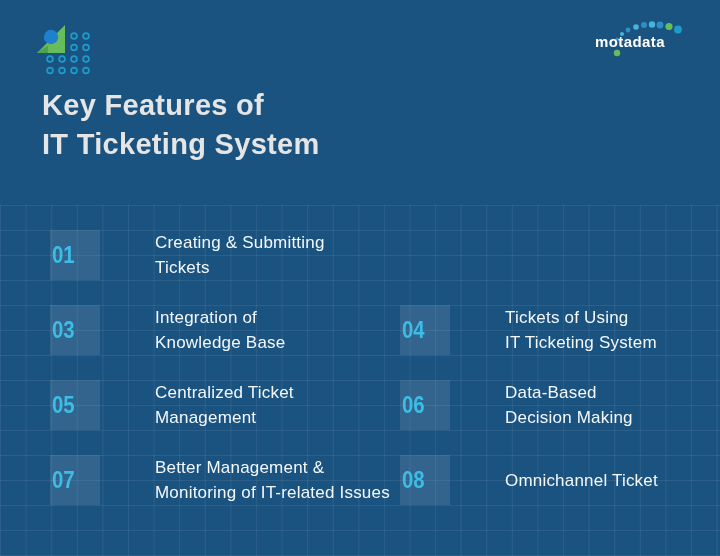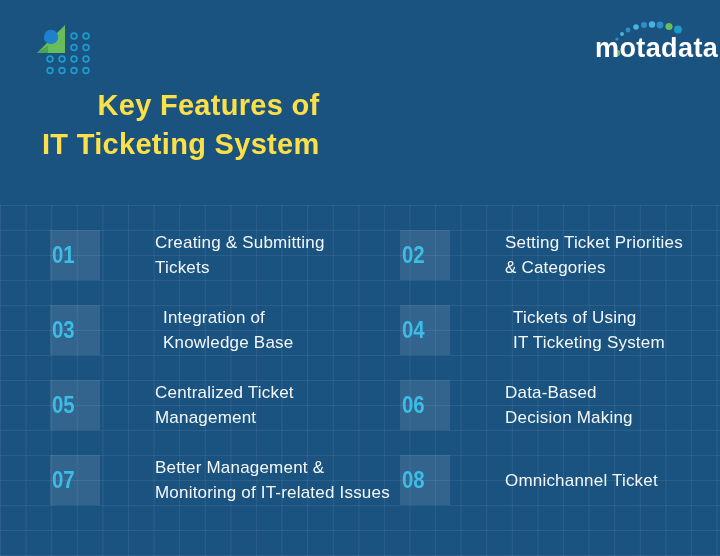--- a/index.html
+++ b/index.html
@@ -30,37 +30,36 @@
       linear-gradient(to bottom, var(--grid-line) 1px, transparent 1px);
     background-size:25.6px 25px;
   }
   
   .logo-mark{position:absolute;left:34px;top:20px;width:64px;height:60px;}
   
   .brand{position:absolute;left:593px;top:16px;width:116px;height:44px;}
   .brand-dots{position:absolute;left:0;top:0;width:116px;height:44px;}
   .brand-text{
     position:absolute;left:2px;top:17px;
-    color:#ffffff;font-size:27px;font-weight:600;letter-spacing:0.4px;
+    color:#ffffff;font-size:15px;font-weight:600;letter-spacing:0.4px;
   }
   
   .title{
     position:absolute;left:42px;top:86px;
-    color:#fde047;font-size:29px;line-height:39px;font-weight:700;
+    color:#e5e5e5;font-size:29px;line-height:39px;font-weight:700;
     letter-spacing:0.3px;
-    text-align:right;
   }
   .title span{display:block;}
   
   .item{
     position:absolute;display:flex;align-items:center;height:50px;
   }
   .c0{left:50px;width:345px;}
   .c1{left:400px;width:310px;}
-  .r0{top:230px;} .r1{top:305px;gap:8px;} .r2{top:380px;} .r3{top:455px;}
+  .r0{top:230px;} .r1{top:305px;} .r2{top:380px;} .r3{top:455px;}
   .badge{
     width:50px;height:50px;flex:0 0 50px;
     background:var(--badge-bg);
     display:flex;align-items:center;justify-content:flex-start;
   }
   .num{
     color:var(--num);font-size:24px;font-weight:700;
     transform:scaleX(0.85);letter-spacing:0px;
   }
   .itext{
@@ -121,29 +120,20 @@
   <div class="item r0 c0">
     <div class="badge">
       <span class="num">01</span>
     </div>
     <div class="itext">
       <span>Creating &amp; Submitting</span>
       <span>Tickets</span>
     </div>
   </div>
 
-  <div class="item r0 c1">
-    <div class="badge">
-      <span class="num">02</span>
-    </div>
-    <div class="itext">
-      <span>Setting Ticket Priorities</span>
-      <span>&amp; Categories</span>
-    </div>
-  </div>
 
   <div class="item r1 c0">
     <div class="badge">
       <span class="num">03</span>
     </div>
     <div class="itext">
       <span>Integration of</span>
       <span>Knowledge Base</span>
     </div>
   </div>

